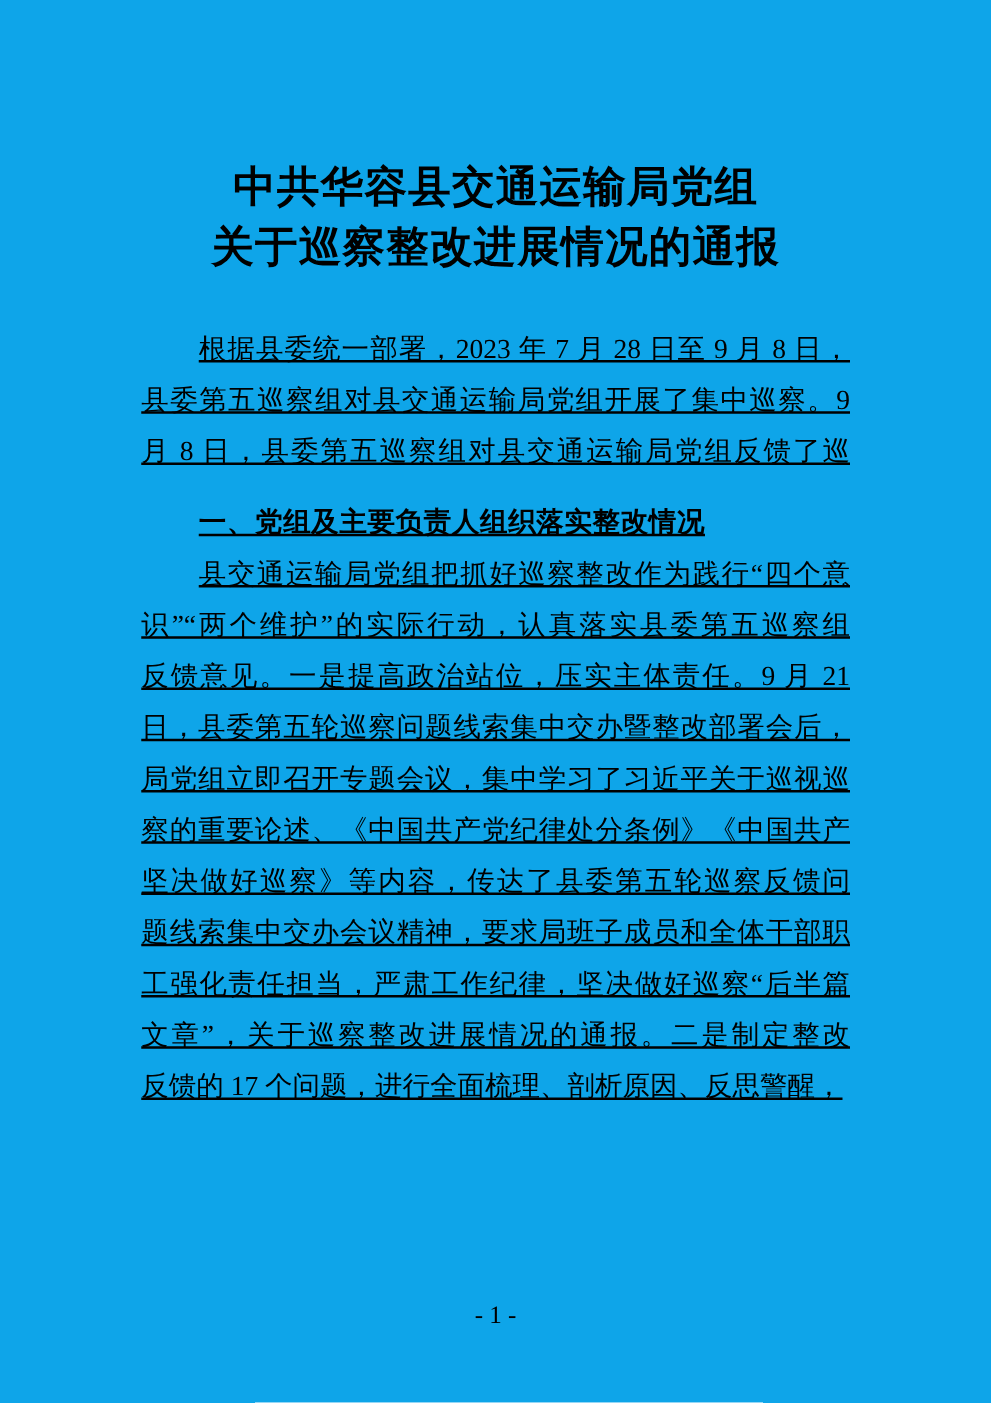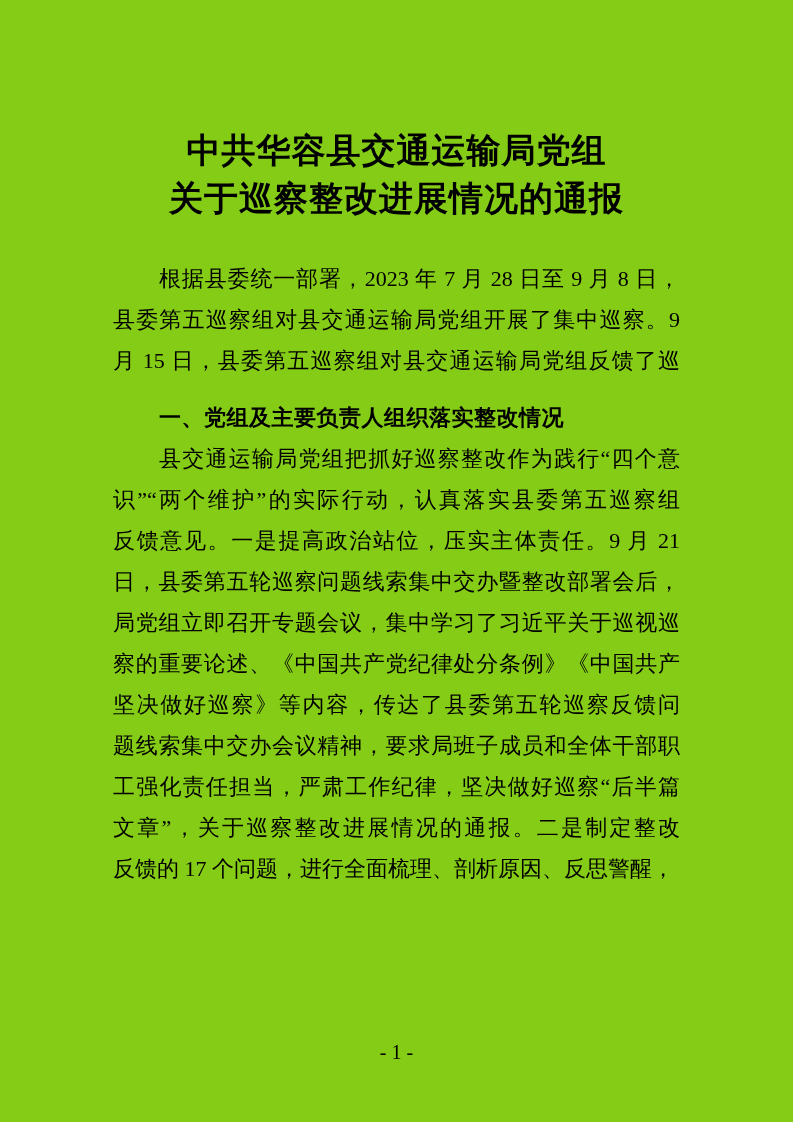--- a/index.html
+++ b/index.html
@@ -4,21 +4,21 @@
 <style>
   html, body {
     margin: 0;
     padding: 0;
     background: #ffffff;
   }
   .page {
     position: relative;
     width: 793px;
     height: 1122px;
-    background: #84cc16;
+    background: #0ea5e9;
     color: #000000;
     overflow: hidden;
     font-family: "Liberation Serif", "DejaVu Serif", serif;
   }
   .doc-title {
     position: absolute;
     top: 127px;
     left: 0;
     width: 100%;
     text-align: center;
@@ -34,20 +34,21 @@
     left: 113px;
     width: 567px;
     font-size: 22px;
     line-height: 41px;
   }
   .line {
     height: 41px;
     text-align: justify;
     text-align-last: justify;
     white-space: normal;
+    text-decoration: underline;
   }
   .line.end {
     text-align-last: left;
   }
   .line.indent {
     text-indent: 46px;
   }
   .line.heading {
     font-family: "Liberation Sans", "DejaVu Sans", sans-serif;
     font-weight: bold;
@@ -72,21 +73,21 @@
 <div class="page">
 
   <div class="doc-title">
     <div>中共华容县交通运输局党组</div>
     <div>关于巡察整改进展情况的通报</div>
   </div>
 
   <div class="doc-body">
     <div class="line indent">根据县委统一部署，2023 年 7 月 28 日至 9 月 8 日，</div>
     <div class="line">县委第五巡察组对县交通运输局党组开展了集中巡察。9</div>
-    <div class="line">月 15 日，县委第五巡察组对县交通运输局党组反馈了巡</div>
+    <div class="line">月 8 日，县委第五巡察组对县交通运输局党组反馈了巡</div>
     <div class="line heading indent">一、党组及主要负责人组织落实整改情况</div>
     <div class="line indent">县交通运输局党组把抓好巡察整改作为践行“四个意</div>
     <div class="line">识”“两个维护”的实际行动，认真落实县委第五巡察组</div>
     <div class="line">反馈意见。一是提高政治站位，压实主体责任。9 月 21</div>
     <div class="line">日，县委第五轮巡察问题线索集中交办暨整改部署会后，</div>
     <div class="line">局党组立即召开专题会议，集中学习了习近平关于巡视巡</div>
     <div class="line">察的重要论述、《中国共产党纪律处分条例》《中国共产</div>
     <div class="line">坚决做好巡察》等内容，传达了县委第五轮巡察反馈问</div>
     <div class="line">题线索集中交办会议精神，要求局班子成员和全体干部职</div>
     <div class="line">工强化责任担当，严肃工作纪律，坚决做好巡察“后半篇</div>

